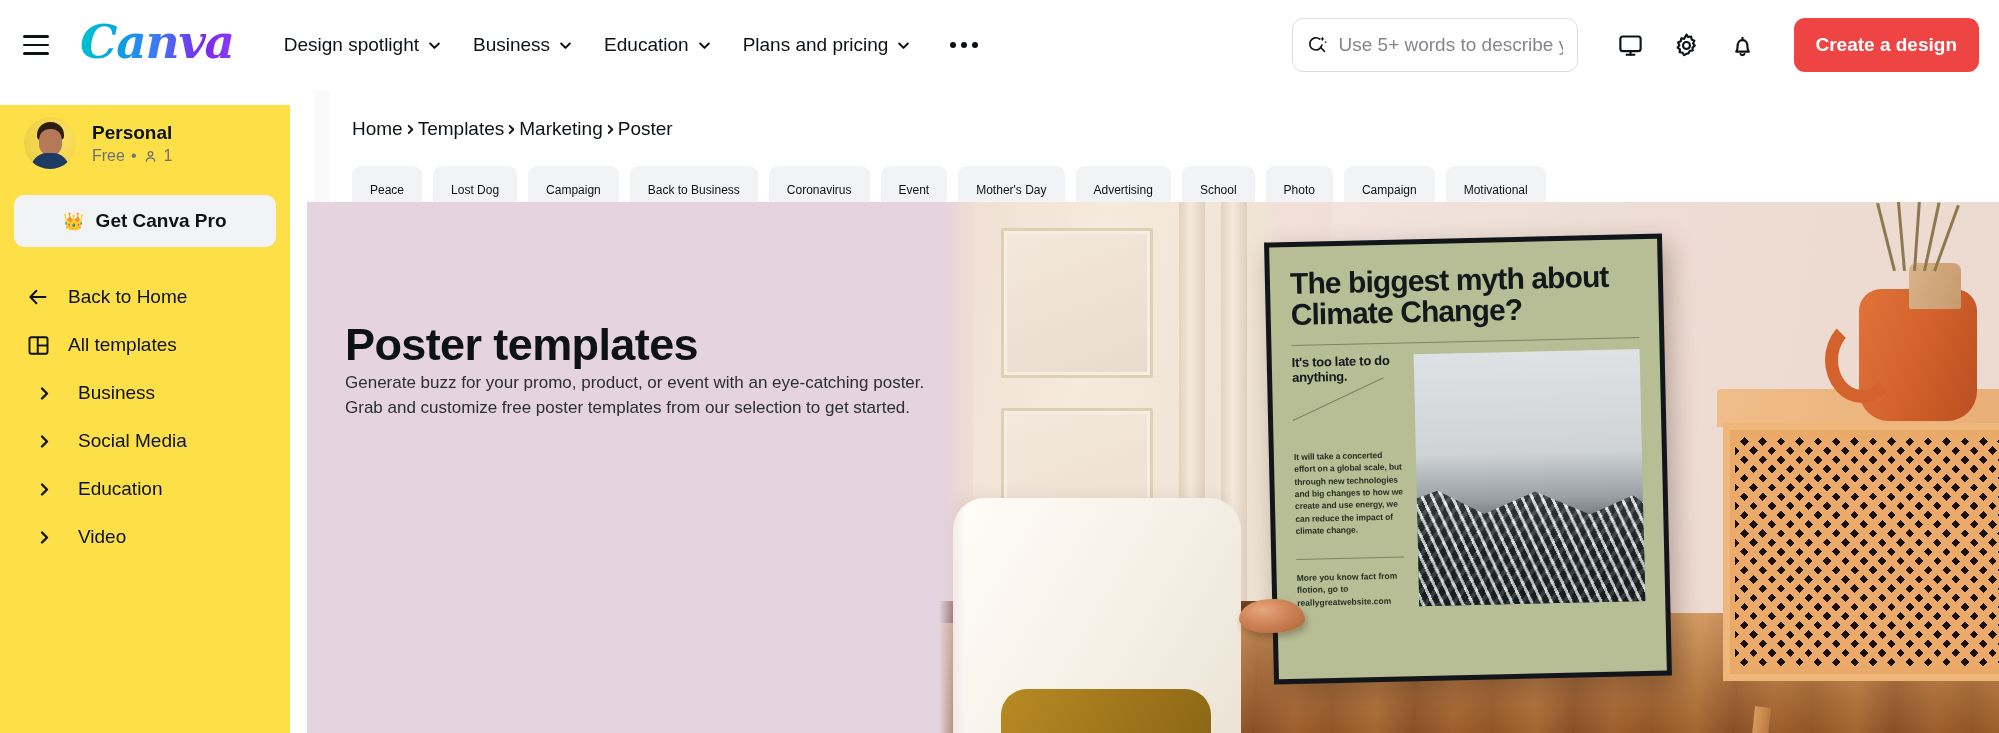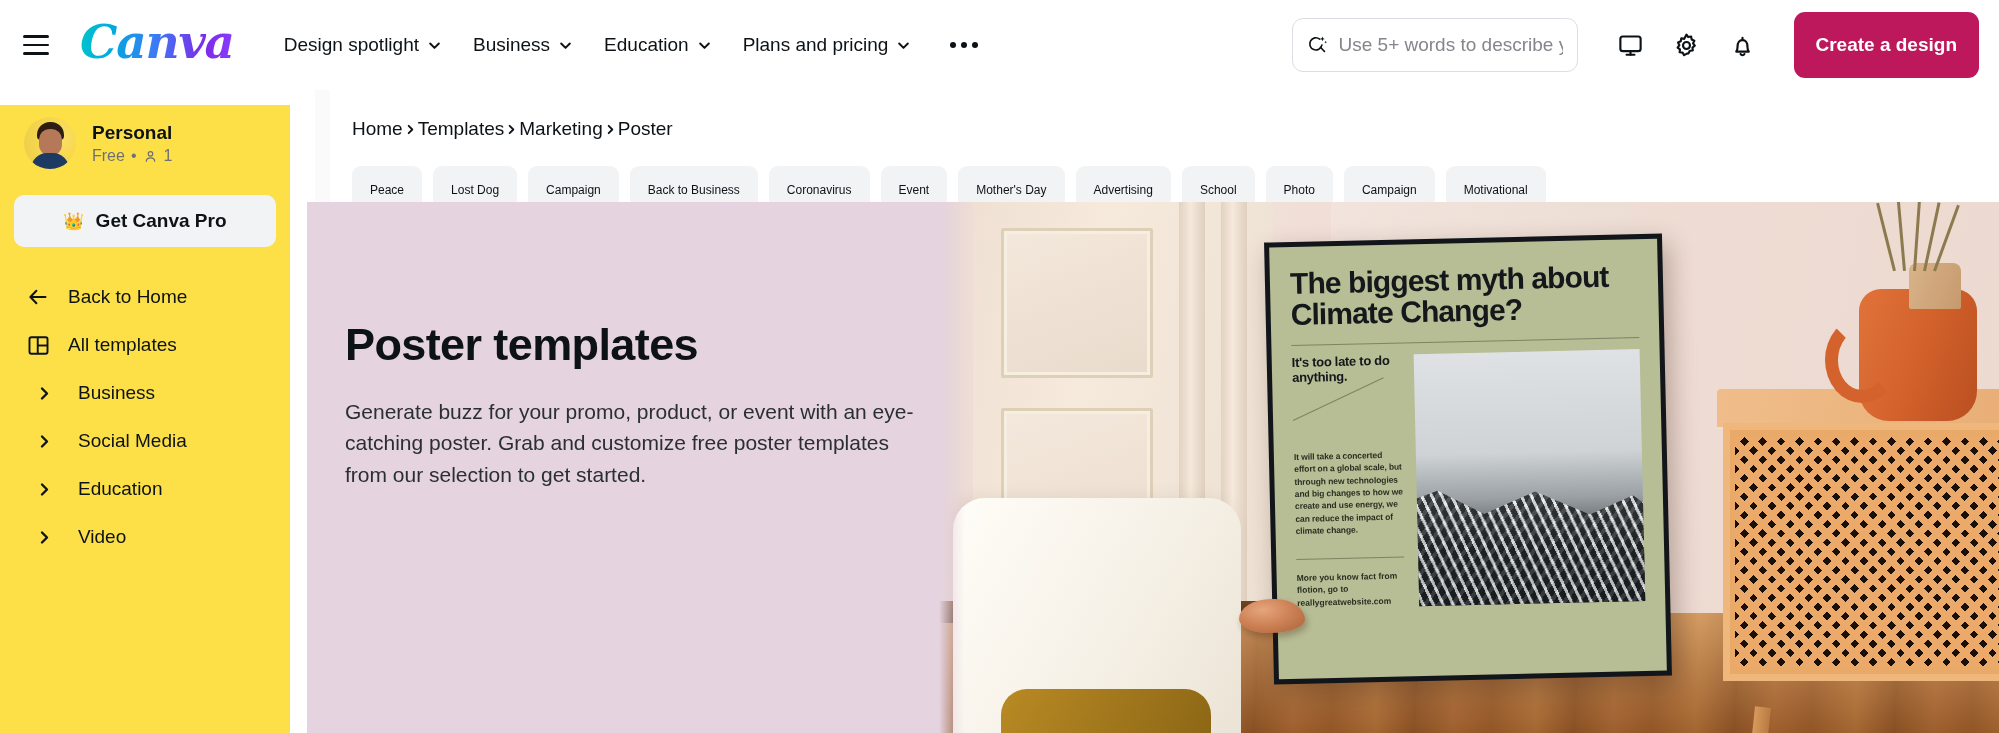--- a/index.html
+++ b/index.html
@@ -70,23 +70,23 @@
   .searchbox input::placeholder { color: #84868c; }
 
   .icon-btn {
     width: 50px; height: 50px; border-radius: 50%;
     display: flex; align-items: center; justify-content: center;
     cursor: pointer; flex: 0 0 auto;
   }
 
   .cta {
     margin-left: 20px;
-    background: #be185d; color: #fff;
+    background: #ef4444; color: #fff;
     font-size: 19px; font-weight: 700;
-    padding: 0 22px; height: 66px;
+    padding: 0 22px; height: 54px;
     border: none; border-radius: 11px; cursor: pointer;
     font-family: "Liberation Sans", sans-serif;
     white-space: nowrap;
   }
 
   
   .sidebar {
     position: absolute; top: 105px; left: 0;
     width: 290px; height: 643px;
     background: #fde047; padding: 0 14px;
@@ -180,21 +180,21 @@
     width: 1692px; height: 531px;
     background: #e5d3e0;
     overflow: hidden;
   }
   .hero-text { padding: 118px 0 0 38px; max-width: 620px; }
   .hero-title {
     font-size: 45px; font-weight: 700; letter-spacing: -0.6px;
     color: #0d1216; line-height: 1.1;
   }
   .hero-desc {
-    margin-top: 26px; font-size: 21px; line-height: 1.52; color: #2a2f34;
+    font-size: 17px; line-height: 1.52; color: #2a2f34;
   }
 
   
   .photo {
     position: absolute; right: 0; top: 0;
     width: 1060px; height: 531px; overflow: hidden;
     background: linear-gradient(100deg, #f3e2dd 0%, #f0ded6 40%, #ecd9d0 100%);
   }
   .ph-wall-left {
     position:absolute; left:0; top:0; width: 46px; height:100%;

